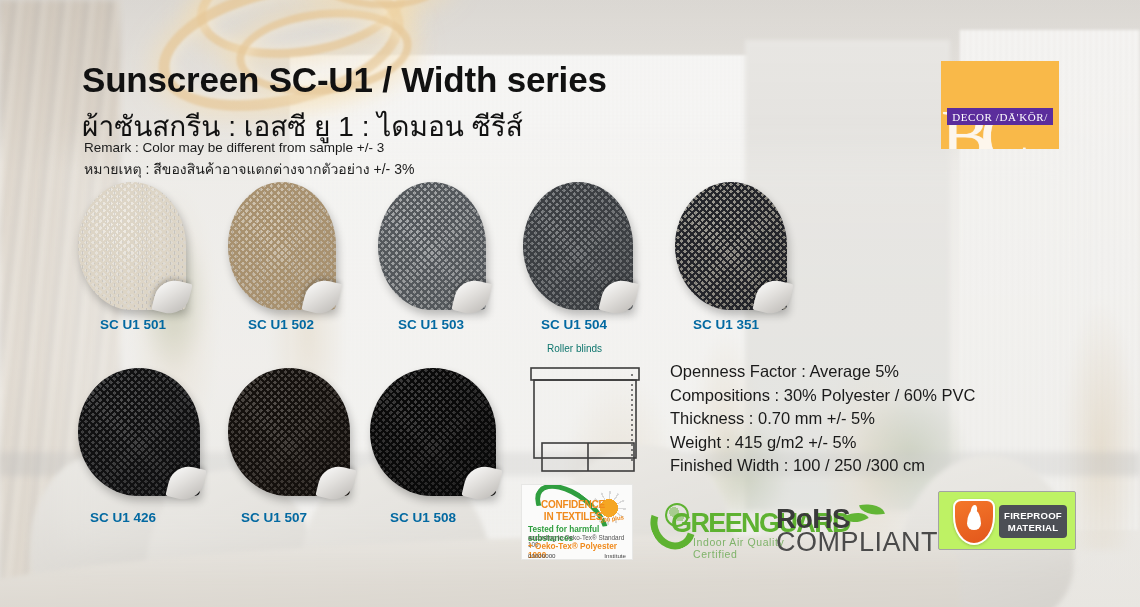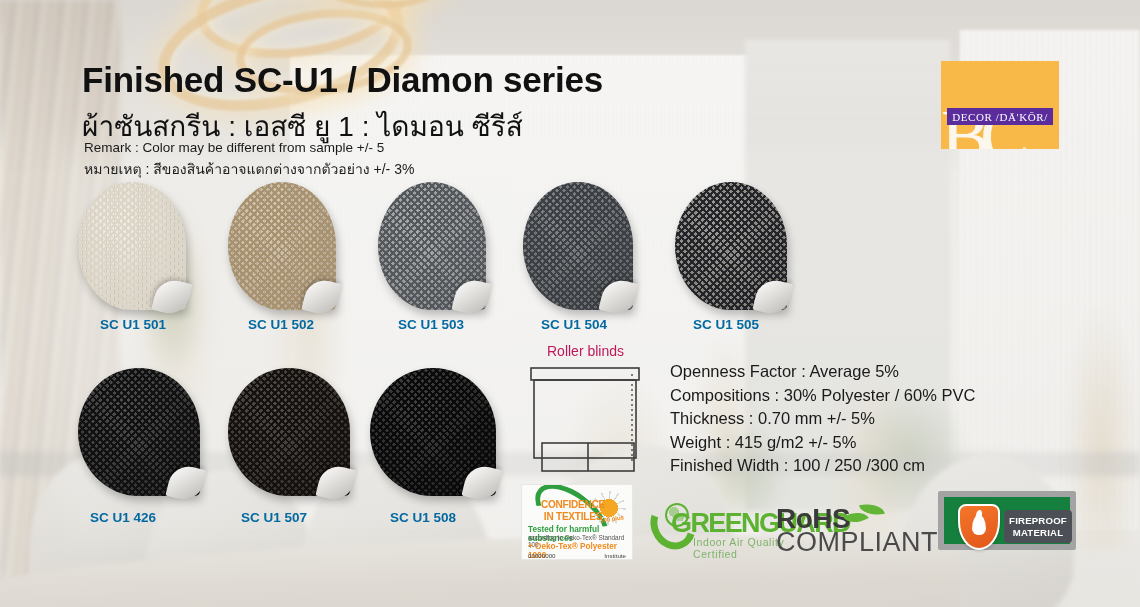--- a/index.html
+++ b/index.html
@@ -185,21 +185,21 @@
   }
   .swatch-label {
     position: absolute;
     font-size: 13.5px; font-weight: bold; color: #0369a1;
     white-space: nowrap;
   }
 
   
   .blind-title {
     position: absolute; left: 547px; top: 343px;
-    font-size: 14px; color: #be185d; white-space: nowrap;
+    font-size: 10px; color: #0f766e; white-space: nowrap;
   }
   .blind-svg { position: absolute; left: 528px; top: 365px; }
 
   
   .specs { position: absolute; left: 670px; top: 360px; }
   .spec-line {
     font-size: 16.5px; color: #1a1a1a; line-height: 23.5px; white-space: nowrap;
   }
 
   
@@ -282,21 +282,21 @@
   }
   .rohs .leaf1, .rohs .leaf2 {
     position: absolute; background: #62b535;
     border-radius: 0 100% 0 100%;
   }
   .rohs .leaf1 { left: 69px; top: 6px;  width: 22px; height: 13px; transform: rotate(-28deg); }
   .rohs .leaf2 { left: 84px; top: -2px; width: 24px; height: 13px; transform: rotate(-10deg); }
 
   .fireproof {
     position: absolute; left: 938px; top: 491px; width: 138px; height: 59px;
-    background: #15803d; border: 6px solid #a3a3a3; border-radius: 2px; text-decoration: underline;
+    background: #bef264; border: 1px solid #a3a3a3; border-radius: 2px; text-decoration: underline;
   }
   .fp-shield {
     position: absolute; left: 14px; top: 7px; width: 42px; height: 46px;
     background: linear-gradient(160deg,#f4772a 0%, #e2561b 100%);
     border: 2.5px solid #fff;
     border-radius: 8px 8px 50% 50% / 8px 8px 62% 62%;
     box-shadow: 0 1px 3px rgba(0,0,0,.2);
   }
   .fp-flame {
     position: absolute; left: 50%; top: 9px; transform: translateX(-50%);
@@ -354,23 +354,23 @@
     <div class="chair c2"></div>
     <div class="chair c3"></div>
     <div class="chair c4"></div>
     <div class="chair c5"></div>
     <div class="table-top"></div>
 
     <div class="bg-wash"></div>
     <div class="bg-overlay"></div>
   </div>
 
-  <div class="title">Finished SC-U1 / Diamon series</div>
+  <div class="title">Sunscreen SC-U1 / Width series</div>
   <div class="subtitle">ผ้าซันสกรีน : เอสซี ยู 1 : ไดมอน ซีรีส์</div>
-  <div class="remark1">Remark : Color may be different from sample +/- 5</div>
+  <div class="remark1">Remark : Color may be different from sample +/- 3</div>
   <div class="remark2">หมายเหตุ : สีของสินค้าอาจแตกต่างจากตัวอย่าง +/- 3%</div>
 
   <div class="logo">
     <div class="bc">BC</div>
     <div class="band">DECOR /DĀ'KŌR/</div>
   </div>
 
   <div id="swatch-layer">
       <div class="swatch" style="left: 78px; top: 182px; width: 108px; height: 128px; background: repeating-linear-gradient(45deg, rgb(221, 213, 198) 0px, rgb(221, 213, 198) 2px, transparent 2px, transparent 5px), repeating-linear-gradient(-45deg, rgb(221, 213, 198) 0px, rgb(221, 213, 198) 2px, transparent 2px, transparent 5px), repeating-linear-gradient(90deg, rgba(0, 0, 0, 0.1) 0px, rgba(0, 0, 0, 0.1) 1px, transparent 1px, transparent 4px), radial-gradient(at 38% 30%, rgba(255, 255, 255, 0.16) 0%, rgba(0, 0, 0, 0.12) 100%), rgb(239, 234, 225);">
         <div class="curl"></div>
@@ -384,21 +384,21 @@
         <div class="curl"></div>
       </div>
       <div class="swatch-label" style="left: 398px; top: 317px;">SC U1 503</div>
       <div class="swatch" style="left: 523px; top: 182px; width: 110px; height: 128px; background: repeating-linear-gradient(45deg, rgb(60, 63, 67) 0px, rgb(60, 63, 67) 2px, transparent 2px, transparent 5px), repeating-linear-gradient(-45deg, rgb(60, 63, 67) 0px, rgb(60, 63, 67) 2px, transparent 2px, transparent 5px), repeating-linear-gradient(90deg, rgba(0, 0, 0, 0.1) 0px, rgba(0, 0, 0, 0.1) 1px, transparent 1px, transparent 4px), radial-gradient(at 38% 30%, rgba(255, 255, 255, 0.16) 0%, rgba(0, 0, 0, 0.12) 100%), rgb(109, 112, 115);">
         <div class="curl"></div>
       </div>
       <div class="swatch-label" style="left: 541px; top: 317px;">SC U1 504</div>
       <div class="swatch" style="left: 675px; top: 182px; width: 112px; height: 128px; background: repeating-linear-gradient(45deg, rgb(36, 37, 42) 0px, rgb(36, 37, 42) 2px, transparent 2px, transparent 5px), repeating-linear-gradient(-45deg, rgb(36, 37, 42) 0px, rgb(36, 37, 42) 2px, transparent 2px, transparent 5px), repeating-linear-gradient(90deg, rgba(0, 0, 0, 0.1) 0px, rgba(0, 0, 0, 0.1) 1px, transparent 1px, transparent 4px), radial-gradient(at 38% 30%, rgba(255, 255, 255, 0.16) 0%, rgba(0, 0, 0, 0.12) 100%), rgb(141, 138, 129);">
         <div class="curl"></div>
       </div>
-      <div class="swatch-label" style="left: 693px; top: 317px;">SC U1 505</div>
+      <div class="swatch-label" style="left: 693px; top: 317px;">SC U1 351</div>
       <div class="swatch" style="left: 78px; top: 368px; width: 122px; height: 128px; background: repeating-linear-gradient(45deg, rgb(17, 17, 18) 0px, rgb(17, 17, 18) 2px, transparent 2px, transparent 5px), repeating-linear-gradient(-45deg, rgb(17, 17, 18) 0px, rgb(17, 17, 18) 2px, transparent 2px, transparent 5px), repeating-linear-gradient(90deg, rgba(0, 0, 0, 0.1) 0px, rgba(0, 0, 0, 0.1) 1px, transparent 1px, transparent 4px), radial-gradient(at 38% 30%, rgba(255, 255, 255, 0.16) 0%, rgba(0, 0, 0, 0.12) 100%), rgb(47, 47, 48);">
         <div class="curl"></div>
       </div>
       <div class="swatch-label" style="left: 90px; top: 510px;">SC U1 426</div>
       <div class="swatch" style="left: 228px; top: 368px; width: 122px; height: 128px; background: repeating-linear-gradient(45deg, rgb(21, 17, 14) 0px, rgb(21, 17, 14) 2px, transparent 2px, transparent 5px), repeating-linear-gradient(-45deg, rgb(21, 17, 14) 0px, rgb(21, 17, 14) 2px, transparent 2px, transparent 5px), repeating-linear-gradient(90deg, rgba(0, 0, 0, 0.1) 0px, rgba(0, 0, 0, 0.1) 1px, transparent 1px, transparent 4px), radial-gradient(at 38% 30%, rgba(255, 255, 255, 0.16) 0%, rgba(0, 0, 0, 0.12) 100%), rgb(51, 45, 40);">
         <div class="curl"></div>
       </div>
       <div class="swatch-label" style="left: 241px; top: 510px;">SC U1 507</div>
       <div class="swatch" style="left: 370px; top: 368px; width: 126px; height: 128px; background: repeating-linear-gradient(45deg, rgb(10, 10, 10) 0px, rgb(10, 10, 10) 2px, transparent 2px, transparent 5px), repeating-linear-gradient(-45deg, rgb(10, 10, 10) 0px, rgb(10, 10, 10) 2px, transparent 2px, transparent 5px), repeating-linear-gradient(90deg, rgba(0, 0, 0, 0.1) 0px, rgba(0, 0, 0, 0.1) 1px, transparent 1px, transparent 4px), radial-gradient(at 38% 30%, rgba(255, 255, 255, 0.16) 0%, rgba(0, 0, 0, 0.12) 100%), rgb(32, 31, 31);">
         <div class="curl"></div>

